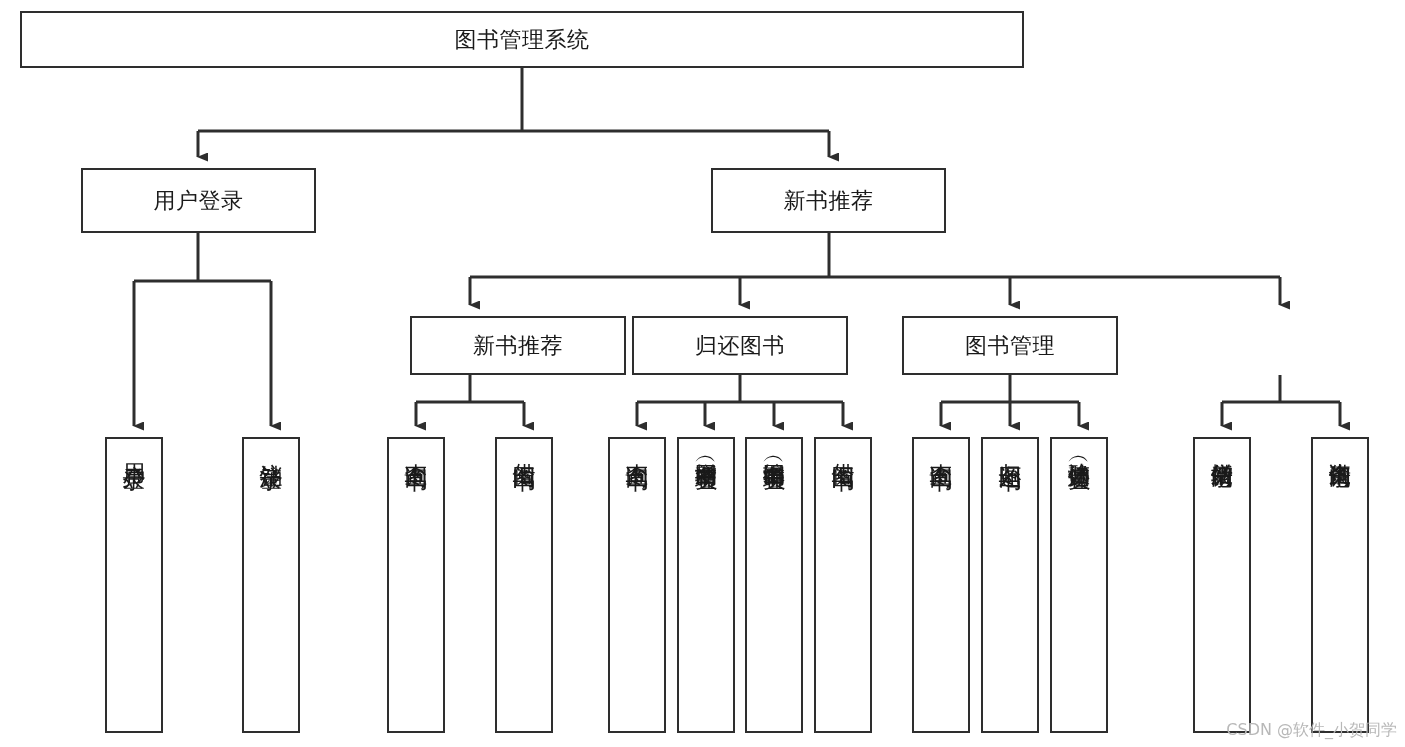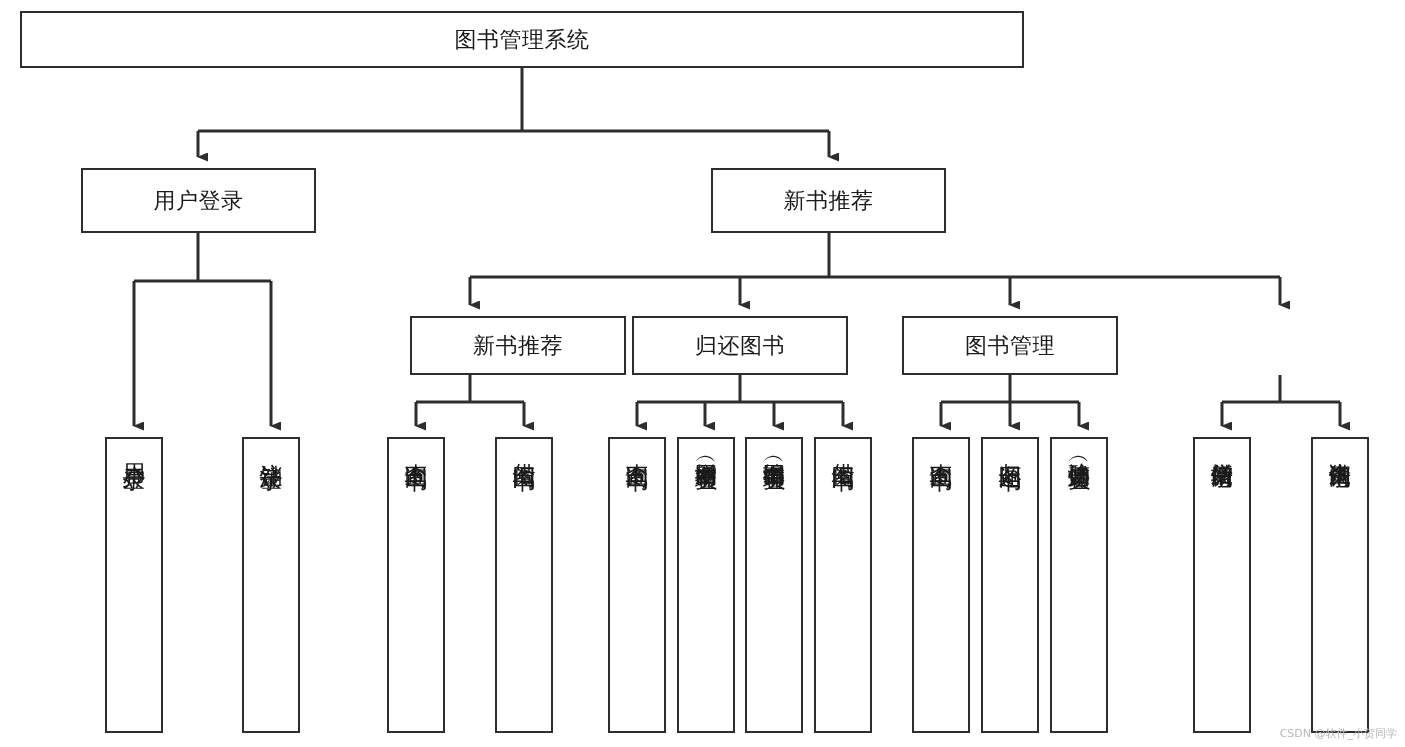--- a/index.html
+++ b/index.html
@@ -54,21 +54,21 @@
     white-space: nowrap;
   }
   .node.vert.tall .label {
     font-size: 22px;
     letter-spacing: 1px;
   }
   #watermark {
     position: absolute;
     right: 8px;
     bottom: 6px;
-    font-size: 11px;
+    font-size: 16px;
     color: #b8b8b8;
     white-space: nowrap;
     pointer-events: none;
   }
 </style>
 </head>
 <body>
 
 <div id="canvas">
 

